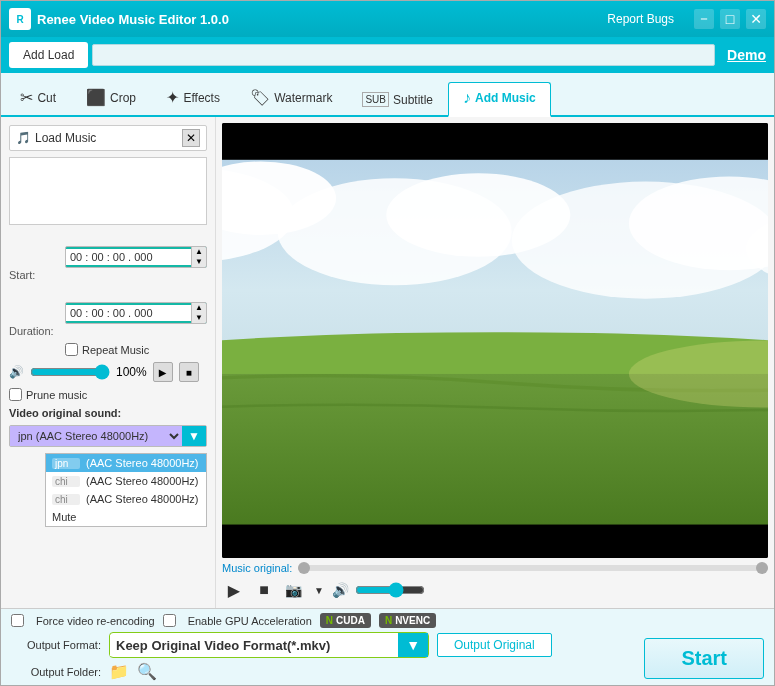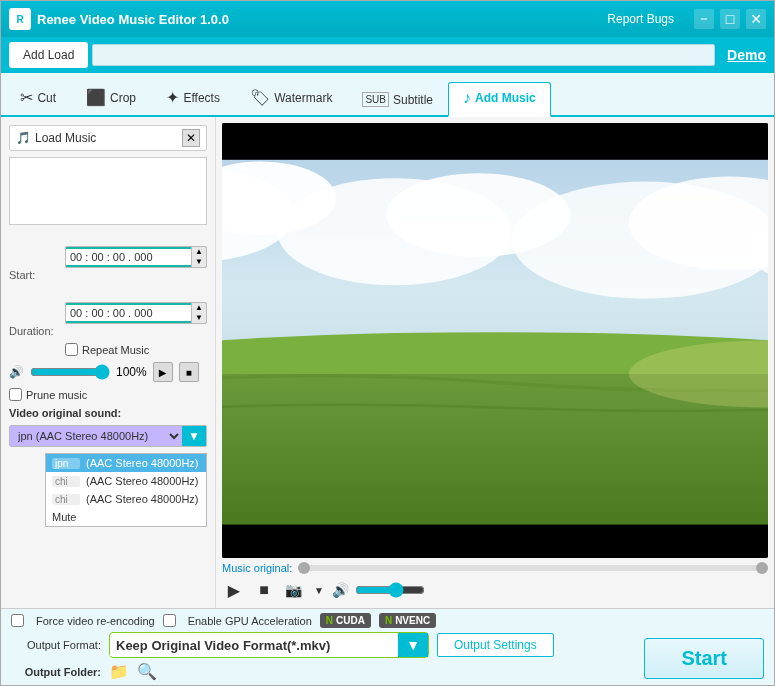--- a/index.html
+++ b/index.html
@@ -515,21 +515,20 @@
     .bottom-row3 {
       display: flex;
       align-items: center;
       gap: 8px;
     }
     .output-folder-label {
       font-size: 11px;
       color: #333;
       width: 90px;
       text-align: right;
-      font-weight: bold;
     }
     .folder-path-input {
       flex: 1;
       max-width: 384px;
       border: 1px solid #bbb;
       background: white;
       padding: 3px 6px;
       font-size: 12px;
       color: #333;
     }
@@ -794,21 +793,21 @@
 
     <div class="bottom-main">
       <div class="bottom-left-area">
 
         <div class="bottom-row2">
           <span class="output-format-label">Output Format:</span>
           <div class="format-select-wrapper">
             <input type="text" class="format-select" value="Keep Original Video Format(*.mkv)" style="">
             <button class="format-arrow-btn">▼</button>
           </div>
-          <button class="output-settings-btn">Output Settings</button>
+          <button class="output-settings-btn">Output Original</button>
         </div>
 
         <div class="bottom-row3">
           <span class="output-folder-label">Output Folder:</span>
           <button class="folder-icon-btn">📁</button>
           <button class="search-icon-btn">🔍</button>
         </div>
       </div>
       <div class="bottom-right-area">
         <button class="start-btn">Start</button>

